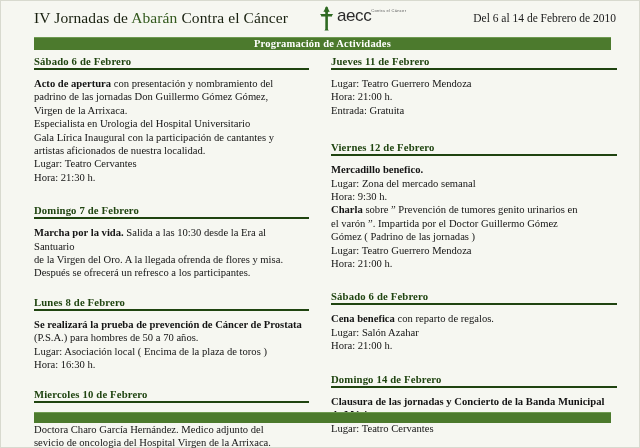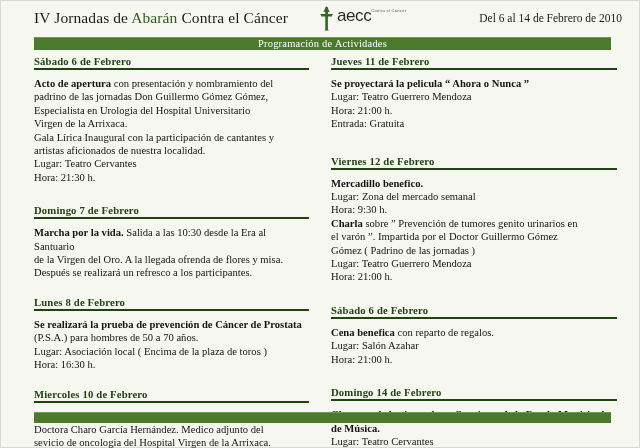--- a/index.html
+++ b/index.html
@@ -73,21 +73,21 @@
   .logo-sub {
     font-family: "Liberation Sans", sans-serif;
     font-size: 4.1px;
     color: #5d5d5d;
     letter-spacing: 0.25px;
     margin-top: 1px;
     text-align: center;
   }
   .dates {
     position: absolute;
-    right: 17px;
+    right: 23px;
     top: 11px;
     font-size: 11.5px;
     color: #1a1a1a;
     white-space: nowrap;
   }
 
   
   .banner {
     position: absolute;
     left: 33px;
@@ -96,21 +96,21 @@
     height: 13px;
     background: #4c7a2d;
     border-top: 1px solid #6f9a52;
     box-sizing: border-box;
     display: flex;
     align-items: center;
     justify-content: center;
   }
   .banner-text {
     font-size: 10.5px;
-    font-weight: normal;
+    font-weight: bold;
     color: #ffffff;
     letter-spacing: 0.2px;
     line-height: 1;
   }
 
   
   .columns {
     position: absolute;
     left: 0;
     top: 54px;
@@ -192,36 +192,36 @@
   </div>
 
   <div class="columns">
     <div class="col col-left" id="col-left">
         <div class="day">
           <div class="day-head">Sábado 6 de Febrero</div>
           <div class="day-rule"></div>
           <div class="day-body">
             <p><b>Acto de apertura</b><span> con presentación y nombramiento del</span></p>
             <p><span>padrino de las jornadas Don Guillermo Gómez Gómez,</span></p>
+            <p><span>Virgen de la Arrixaca.</span></p>
             <p><span>Especialista en Urologia del Hospital Universitario</span></p>
-            <p><span>Virgen de la Arrixaca.</span></p>
             <p><span>Gala Lírica Inaugural con la participación de cantantes y</span></p>
             <p><span>artistas aficionados de nuestra localidad.</span></p>
             <p><span>Lugar: Teatro Cervantes</span></p>
             <p><span>Hora: 21:30 h.</span></p>
           </div>
         </div>
         <div class="gap-lg"></div>
         <div class="day">
           <div class="day-head">Domingo 7 de Febrero</div>
           <div class="day-rule"></div>
           <div class="day-body">
             <p><b>Marcha por la vida.</b><span> Salida a las 10:30 desde la Era al Santuario</span></p>
             <p><span>de la Virgen del Oro. A la llegada ofrenda de flores y misa.</span></p>
-            <p><span>Después se realizará un refresco a los participantes.</span></p>
+            <p><span>Después se ofrecerá un refresco a los participantes.</span></p>
           </div>
         </div>
         <div class="gap-md"></div>
         <div class="day">
           <div class="day-head">Lunes 8 de Febrero</div>
           <div class="day-rule"></div>
           <div class="day-body">
             <p><b>Se realizará la prueba de prevención de Cáncer de Prostata</b></p>
             <p><span>(P.S.A.) para hombres de 50 a 70 años.</span></p>
             <p><span>Lugar: Asociación local ( Encima de la plaza de toros )</span></p>
@@ -237,21 +237,20 @@
             <p><span>Doctora Charo García Hernández. Medico adjunto del</span></p>
             <p><span>sevicio de oncologia del Hospital Virgen de la Arrixaca.</span></p>
           </div>
         </div>
       </div>
     <div class="col col-right" id="col-right">
         <div class="day">
           <div class="day-head">Jueves 11 de Febrero</div>
           <div class="day-rule"></div>
           <div class="day-body">
-            <p><b>Se proyectará la pelicula “ Ahora o Nunca ”</b></p>
             <p><span>Lugar: Teatro Guerrero Mendoza</span></p>
             <p><span>Hora: 21:00 h.</span></p>
             <p><span>Entrada: Gratuita</span></p>
           </div>
         </div>
         <div class="gap-xl"></div>
         <div class="day">
           <div class="day-head">Viernes 12 de Febrero</div>
           <div class="day-rule"></div>
           <div class="day-body">

